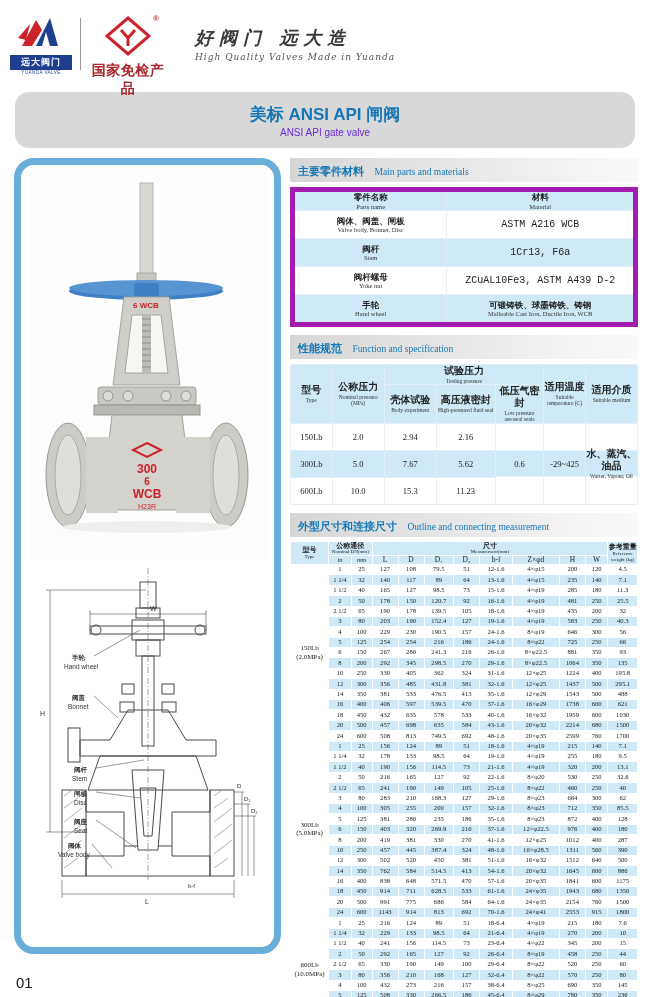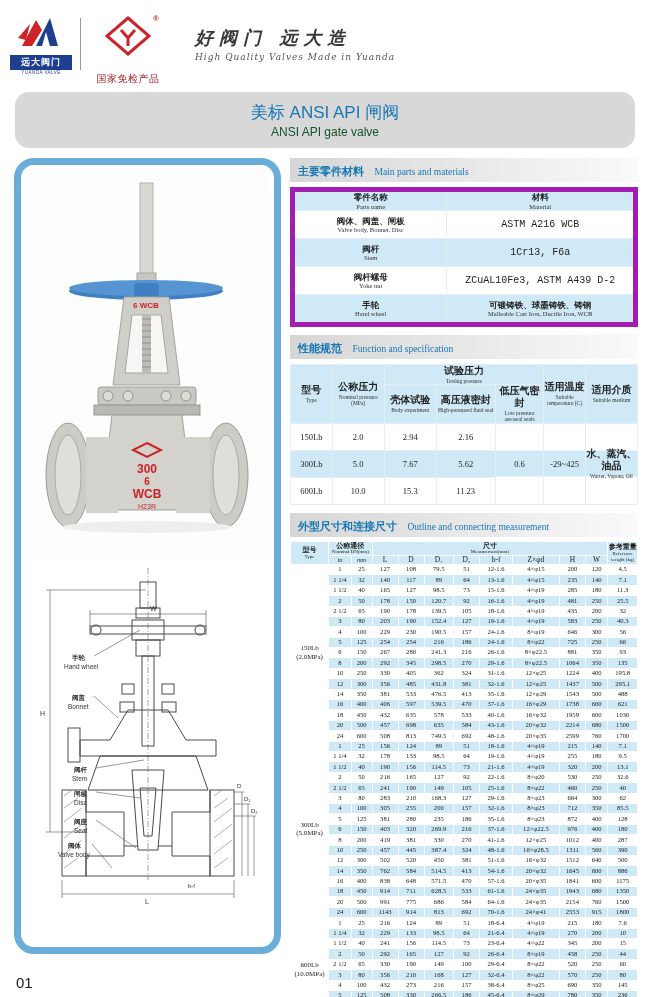--- a/index.html
+++ b/index.html
@@ -7,29 +7,29 @@
         font-family:"Liberation Sans",sans-serif;color:#222;}
   
   .hdr{display:flex;align-items:flex-start;padding:16px 0 0 10px;height:70px;}
   .logo1{width:62px;text-align:center;}
   .logo1-box{background:#1e3f8f;color:#fff;font-weight:bold;font-size:9px;letter-spacing:1px;
              padding:1px 0;margin-top:1px;}
   .logo1-sub{color:#1e3f8f;font-size:4.5px;letter-spacing:.5px;}
   .hdr-div{width:1px;background:#999;height:52px;margin:2px 8px 0 8px;}
   .logo2{width:78px;text-align:center;position:relative;}
   .logo2 .reg{position:absolute;top:-2px;right:8px;color:#cc2229;font-size:8px;font-weight:bold;}
-  .logo2-badge{color:#a8262a;font-weight:normal;font-size:10px;margin-top:12px;letter-spacing:.5px;}
+  .logo2-badge{color:#a8262a;font-weight:bold;font-size:14px;margin-top:2px;letter-spacing:.5px;}
   .slogan{margin-left:28px;margin-top:10px;font-family:"DejaVu Serif",serif;}
   .slogan-cn{font-style:italic;font-weight:bold;font-size:18px;letter-spacing:6px;color:#3a3a3a;}
   .slogan-en{font-style:italic;font-size:9px;color:#555;margin-top:2px;letter-spacing:1px;}
   
   .titlebar{margin:6px 15px 0 15px;background:#d8d8d8;border-radius:14px;height:56px;
             display:flex;flex-direction:column;justify-content:center;align-items:center;}
-  .title-cn{color:#1577b5;font-weight:normal;font-size:17px;}
-  .title-en{color:#14532d;font-size:12px;margin-top:1px;text-align:right;}
+  .title-cn{color:#1577b5;font-weight:bold;font-size:17px;}
+  .title-en{color:#6d28d9;font-size:10px;margin-top:1px;text-align:right;}
   
   .content{display:flex;margin:10px 12px 0 14px;gap:9px;}
   .left-panel{width:253px;min-width:253px;height:782px;border:7px solid #68aed9;border-radius:20px;
               background:#fff;overflow:hidden;display:flex;flex-direction:column;align-items:center;}
   .right-col{flex:1;min-width:0;}
   .pageno{position:absolute;left:16px;bottom:6px;font-size:15px;color:#1a1a1a;}
   
   .secbar{background:linear-gradient(to right,#d6d6d6,#fafafa);padding:3px 8px;margin-top:8px;}
   .secbar:first-child{margin-top:0;}
   .secbar .cn{color:#1577b5;font-weight:bold;font-size:11px;}

